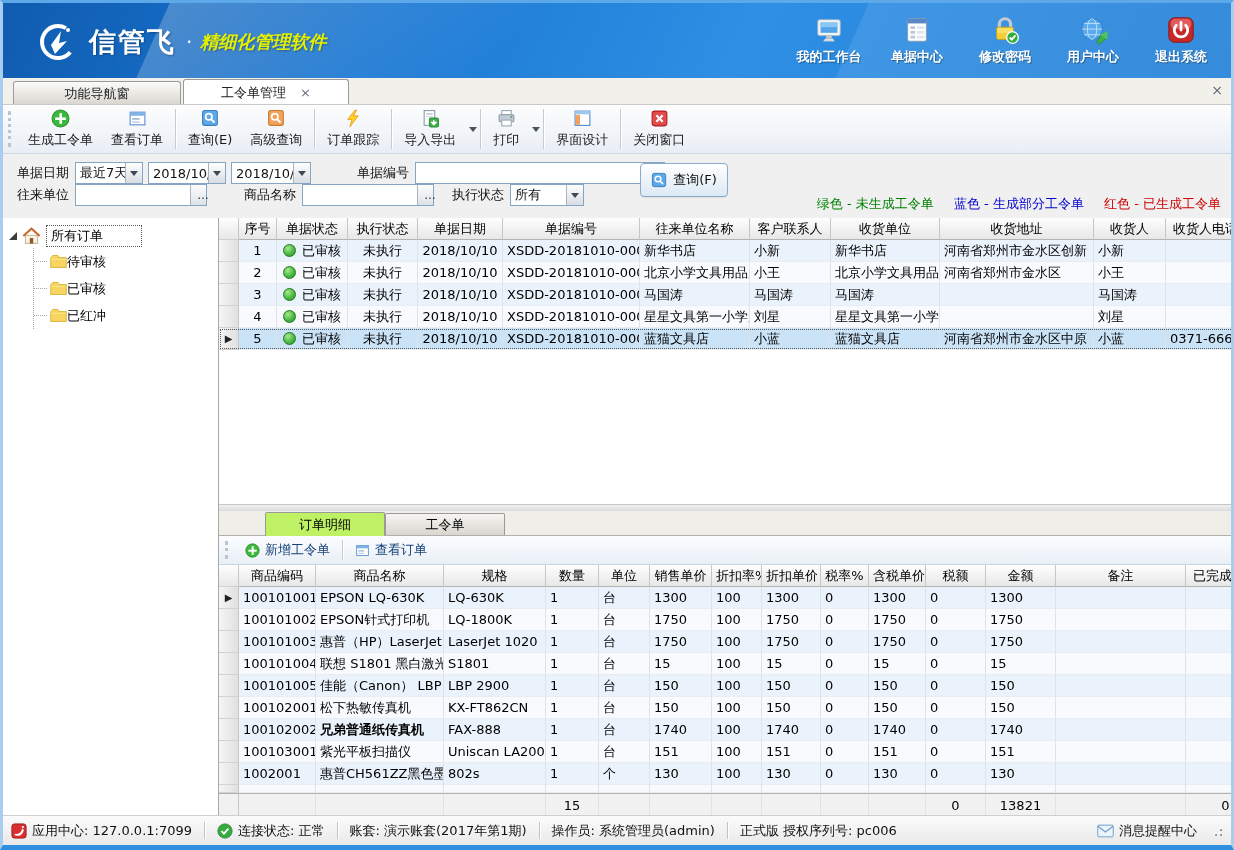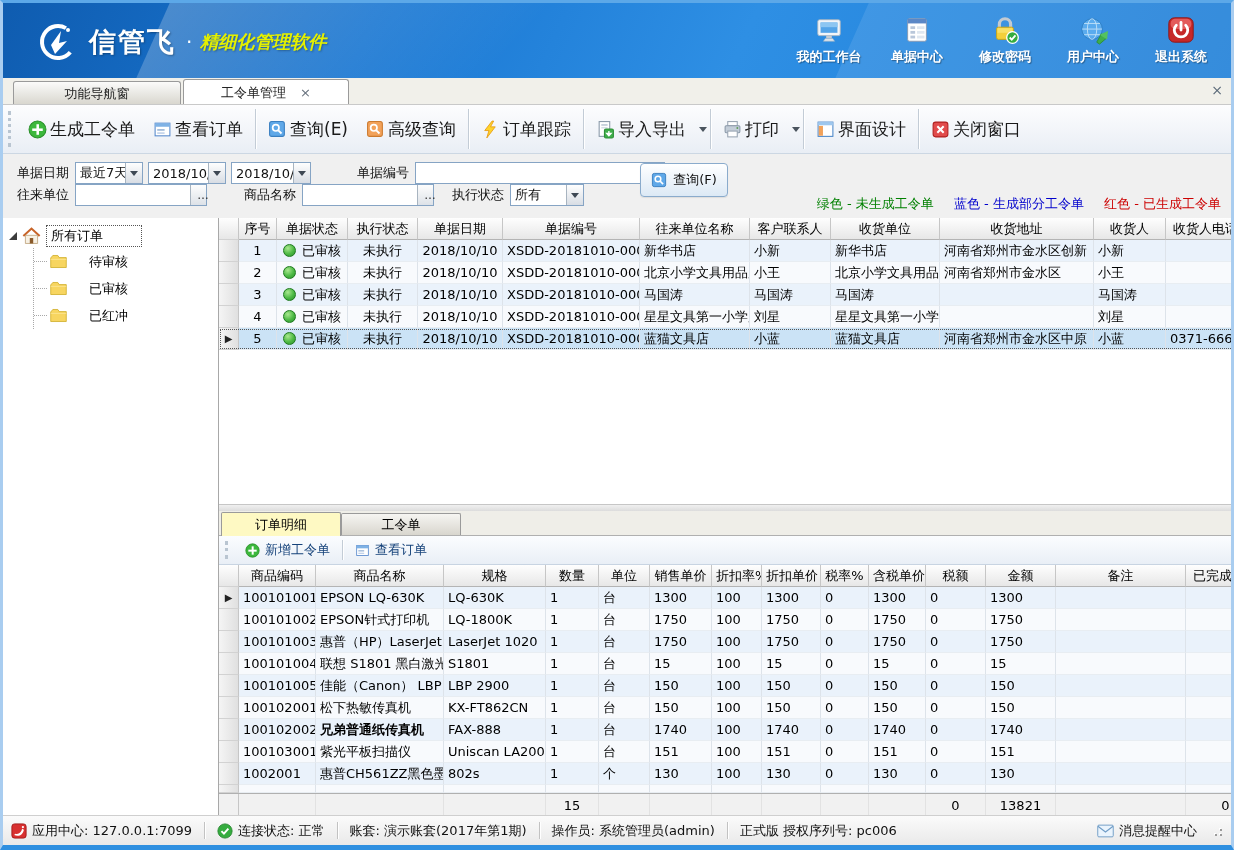--- a/index.html
+++ b/index.html
@@ -24,21 +24,21 @@
   .tab{position:absolute;bottom:0;height:23px;line-height:23px;text-align:center;font-size:13px;color:#222;
     border:1px solid #9a9a9a;border-bottom:none;border-radius:3px 3px 0 0;box-sizing:border-box;cursor:pointer;}
   .tab-inactive{left:10px;width:168px;background:linear-gradient(#fbfbfa,#d9d7cf);}
   .tab-active{left:180px;width:166px;height:25px;line-height:25px;background:#fff;z-index:2;}
   .tab-close-glyph{color:#68727e;font-size:13px;margin-left:14px;}
   .bar-close{position:absolute;right:8px;top:4px;font-size:14px;color:#5c6b7a;cursor:pointer;}
   
   .toolbar{position:absolute;left:0;right:0;top:101px;height:50px;box-sizing:border-box;display:flex;align-items:center;
     background:linear-gradient(#fdfdfe,#e9eef5);border-top:1px solid #c9c9c9;border-bottom:1px solid #ccd7e3;padding-left:3px;}
   .tb-grip{width:3px;height:36px;border-left:3px dotted #b9c5d1;margin:0 5px 0 2px;}
-  .tb-btn{display:flex;flex-direction:row;align-items:center;justify-content:center;gap:3px;padding:3px 9px;font-size:17px;color:#1a1a1a;cursor:pointer;border-radius:3px;white-space:nowrap;}
+  .tb-btn{display:flex;flex-direction:column;align-items:center;justify-content:center;gap:3px;padding:3px 9px;font-size:13px;color:#1a1a1a;cursor:pointer;border-radius:3px;white-space:nowrap;}
   .tb-sep{width:1px;height:40px;background:#c3ccd6;box-shadow:1px 0 0 #fff;margin:0 3px;}
   .dd-arrow{width:0;height:0;border-left:4px solid transparent;border-right:4px solid transparent;border-top:5px solid #4a545e;margin-left:4px;align-self:center;}
   .tb-btn-dd{display:flex;align-items:stretch;}
   
   .filters{position:absolute;left:0;right:0;top:151px;height:64px;background:#f0f0f0;font-size:13px;color:#111;}
   .f-row{display:flex;align-items:center;margin-left:14px;}
   .f-row1{margin-top:8px;}
   .f-row2{margin-top:0;}
   .f-label{margin-right:6px;white-space:nowrap;}
   .combo{display:flex;align-items:center;height:22px;background:#fff;border:1px solid #86a4c4;box-sizing:border-box;cursor:pointer;}
@@ -53,21 +53,21 @@
   .legend{position:absolute;right:10px;bottom:5px;font-size:13px;white-space:nowrap;}
   .legend span{margin-left:16px;}
   .legend-green{color:#008000;}.legend-blue{color:#0000cc;}.legend-red{color:#cc0000;}
   
   .content{position:absolute;left:0;right:0;top:215px;bottom:30px;display:flex;background:#fff;}
   .tree-panel{width:216px;box-sizing:border-box;background:#fff;border-right:1px solid #a8a8a8;padding:6px 4px;font-size:13px;overflow:hidden;}
   .tree-root{display:flex;align-items:center;gap:5px;cursor:pointer;height:24px;}
   .expander{width:0;height:0;border-left:8px solid transparent;border-bottom:8px solid #3c3c3c;margin-left:2px;}
   .tree-root-label{border:1px dotted #555;padding:1px 38px 1px 4px;}
   .tree-children{margin-left:26px;border-left:1px dotted #a8a8a8;padding-left:0;}
-  .tree-item{position:relative;display:flex;align-items:center;gap:22px;height:27px;padding-left:16px;cursor:pointer;}
+  .tree-item{position:relative;display:flex;align-items:center;gap:0;height:27px;padding-left:16px;cursor:pointer;}
   .tree-item::before{content:'';position:absolute;left:0;top:13px;width:13px;border-top:1px dotted #a8a8a8;}
   
   .right-panel{flex:1;display:flex;flex-direction:column;overflow:hidden;background:#fff;}
   .main-grid-area{flex:1;overflow:hidden;background:#fff;}
   .grid{font-size:13px;color:#000;}
   .g-row{display:flex;height:22px;line-height:21px;width:max-content;}
   .g-cell{box-sizing:border-box;padding:0 4px;white-space:nowrap;overflow:hidden;flex-shrink:0;border-right:1px solid #dde3ea;border-bottom:1px solid #e8edf2;}
   .g-hcell{background:linear-gradient(#fefefe,#e7e7e7);border-right:1px solid #c6c6c6;border-bottom:1px solid #b4b4b4;text-align:center;}
   .g-sel{width:20px;flex-shrink:0;box-sizing:border-box;background:linear-gradient(90deg,#f5f5f5,#e0e0e0);border-right:1px solid #c6c6c6;border-bottom:1px solid #d2d2d2;text-align:center;font-size:10px;color:#222;line-height:22px;}
   .g-hsel{background:linear-gradient(#fefefe,#e7e7e7);}
@@ -78,21 +78,21 @@
   .g-summary{height:24px;line-height:23px;border-top:1px solid #b0b0b0;}
   .g-sumcell{background:#f1f1f1;border-right:1px solid #e2e2e2;border-bottom:none;}
   .g-sumsel{background:#f1f1f1;border-bottom:none;}
   .status-dot{display:inline-block;width:13px;height:13px;border-radius:50%;margin:0 6px -2px 2px;
     background:radial-gradient(circle at 35% 30%,#a9e88f,#4cb944 55%,#2c8f2c);border:1px solid #1e7a1e;box-sizing:border-box;}
   
   .detail-section{height:311px;display:flex;flex-direction:column;overflow:hidden;}
   .splitter{height:6px;background:linear-gradient(#f0f0f0,#dcdcdc);border-top:1px solid #c6c6c6;}
   .detail-tabs{height:25px;background:#efeee8;display:flex;align-items:flex-end;padding-left:2px;border-bottom:1px solid #b0b0b0;box-sizing:border-box;}
   .dtab{width:120px;text-align:center;font-size:13px;border:1px solid #9a9a9a;border-bottom:none;border-radius:2px 2px 0 0;box-sizing:border-box;cursor:pointer;}
-  .dtab-active{height:24px;line-height:24px;background:#fef9c3;margin-bottom:-1px;z-index:2;}
+  .dtab-active{height:24px;line-height:24px;background:#bef264;margin-bottom:-1px;z-index:2;margin-left:44px;}
   .dtab-inactive{height:22px;line-height:22px;background:linear-gradient(#f6f5f2,#d8d6ce);}
   .detail-toolbar{height:28px;display:flex;align-items:center;background:linear-gradient(#fbfdff,#e9eff6);border-bottom:1px solid #c8d4e2;padding-left:4px;}
   .dt-grip{width:3px;height:18px;border-left:3px dotted #b9c5d1;margin:0 6px 0 2px;}
   .dt-btn{display:flex;align-items:center;gap:5px;font-size:13px;color:#15427a;padding:2px 8px;cursor:pointer;white-space:nowrap;}
   .dt-sep{width:1px;height:20px;background:#c3ccd6;box-shadow:1px 0 0 #fff;margin:0 4px;}
   .detail-grid-area{flex:1;overflow:hidden;background:#fff;}
   
   .status-bar{position:absolute;left:0;right:0;bottom:0;height:30px;box-sizing:border-box;display:flex;align-items:center;
     background:linear-gradient(#fbfbfb,#e9e9e9);border-top:1px solid #cfcfcf;font-size:13px;color:#111;padding:0 8px;}
   .sb-item{display:flex;align-items:center;gap:5px;white-space:nowrap;}

